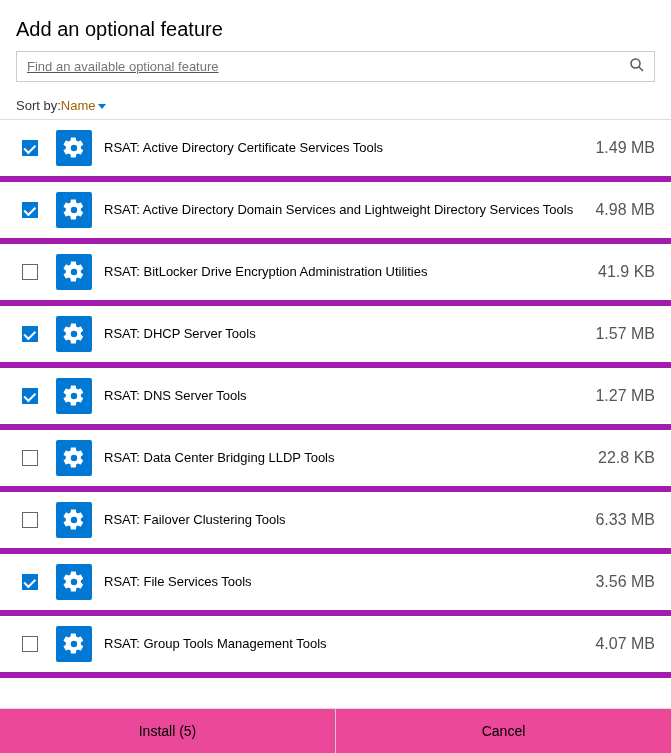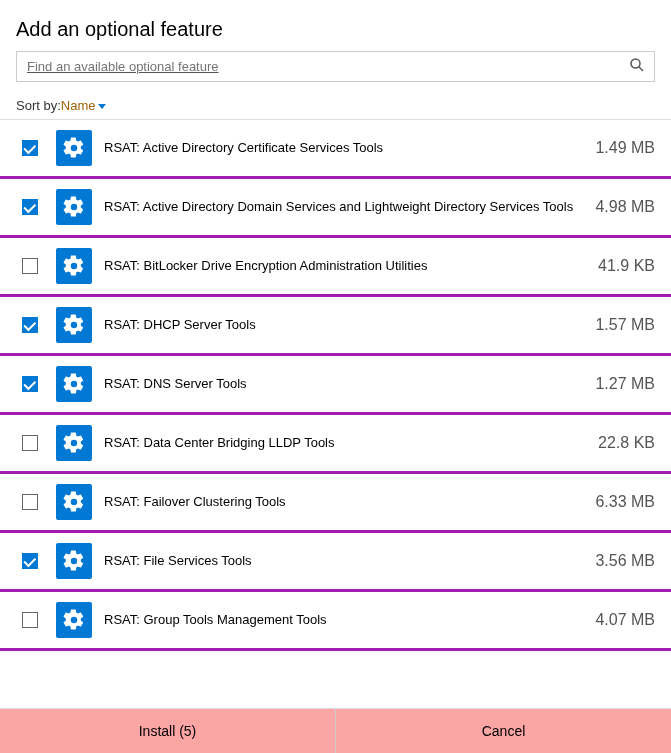--- a/index.html
+++ b/index.html
@@ -97,21 +97,21 @@
       flex: 1;
       overflow-y: auto;
       border-top: 1px solid #ddd;
       position: relative;
     }
 
     .list-item {
       display: flex;
       align-items: center;
       padding: 10px 16px;
-      border-bottom: 3px solid #a21caf;
+      border-bottom: 6px solid #a21caf;
       cursor: pointer;
       min-height: 58px;
     }
 
     .checkbox-area {
       width: 28px;
       display: flex;
       align-items: center;
       justify-content: center;
       flex-shrink: 0;
@@ -180,21 +180,21 @@
       border-top: 1px solid #ddd;
       background: #f0f0f0;
     }
 
     .footer-btn {
       flex: 1;
       padding: 14px;
       font-size: 14px;
       cursor: pointer;
       border: none;
-      background: #fca5a5;
+      background: #ec4899;
       color: #000;
       font-family: 'Segoe UI', Arial, sans-serif;
     }
 
     .footer-btn + .footer-btn {
       border-left: 1px solid #ccc;
     }
   </style>
 </head>
 <body>

